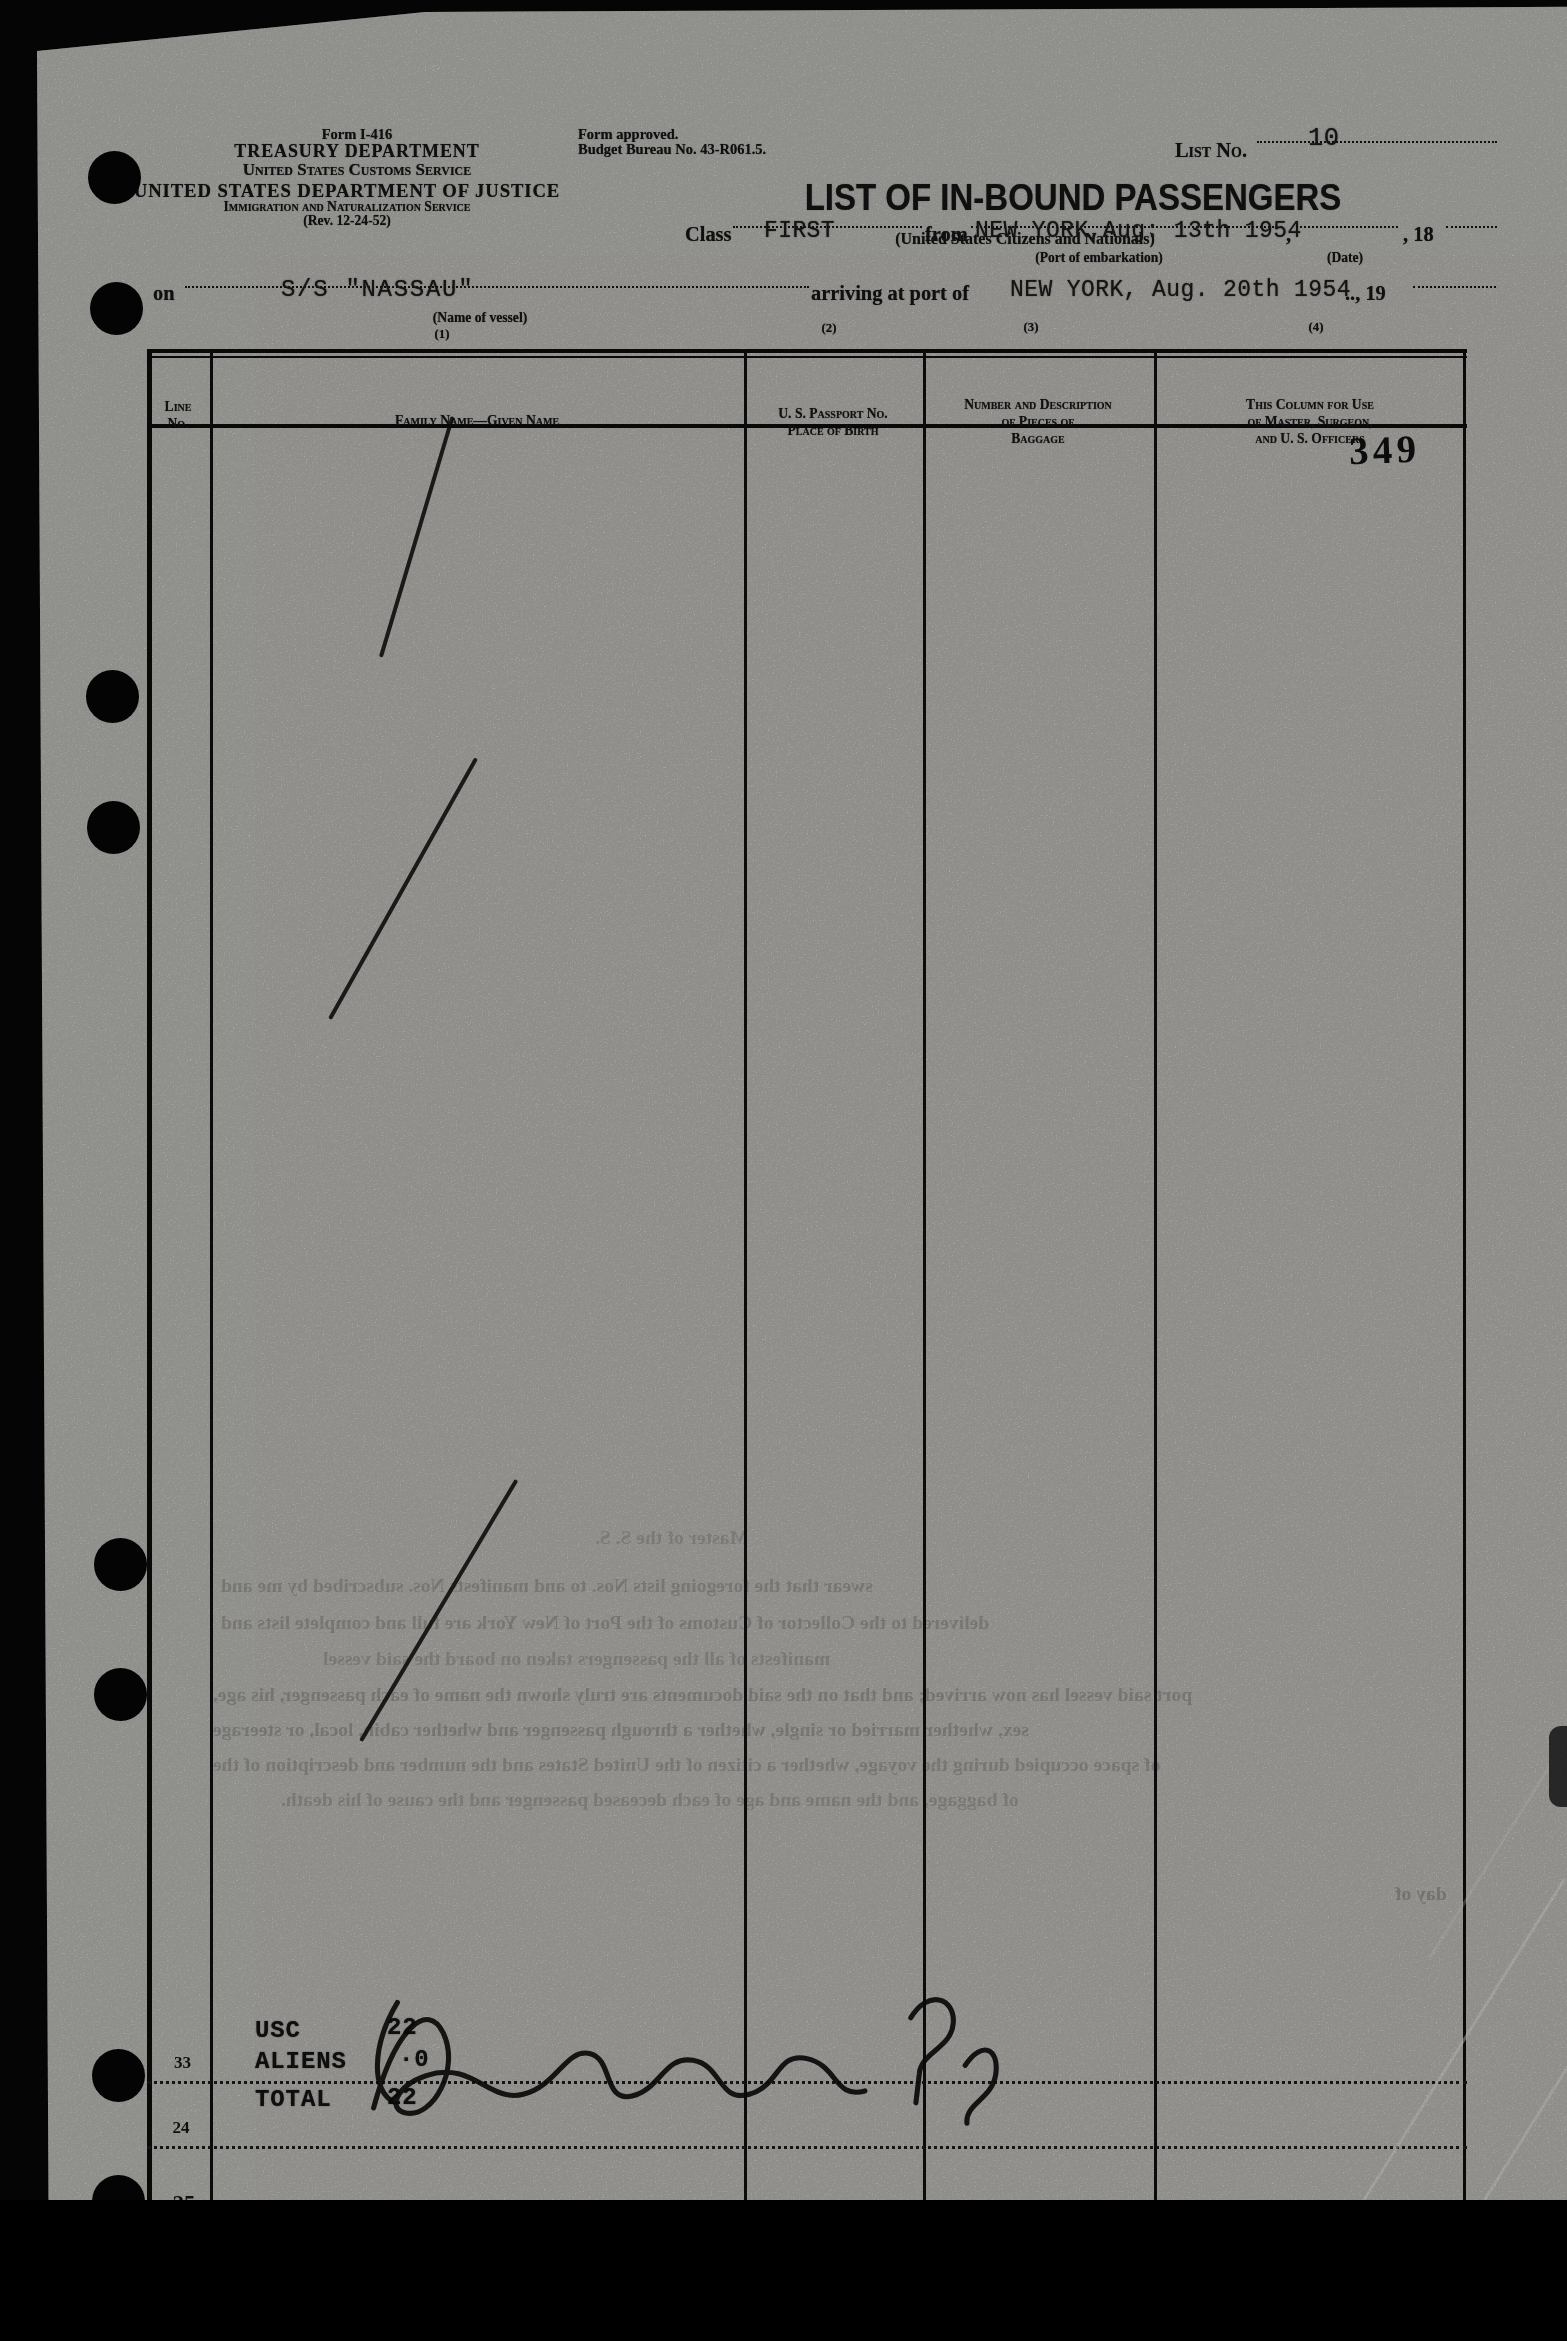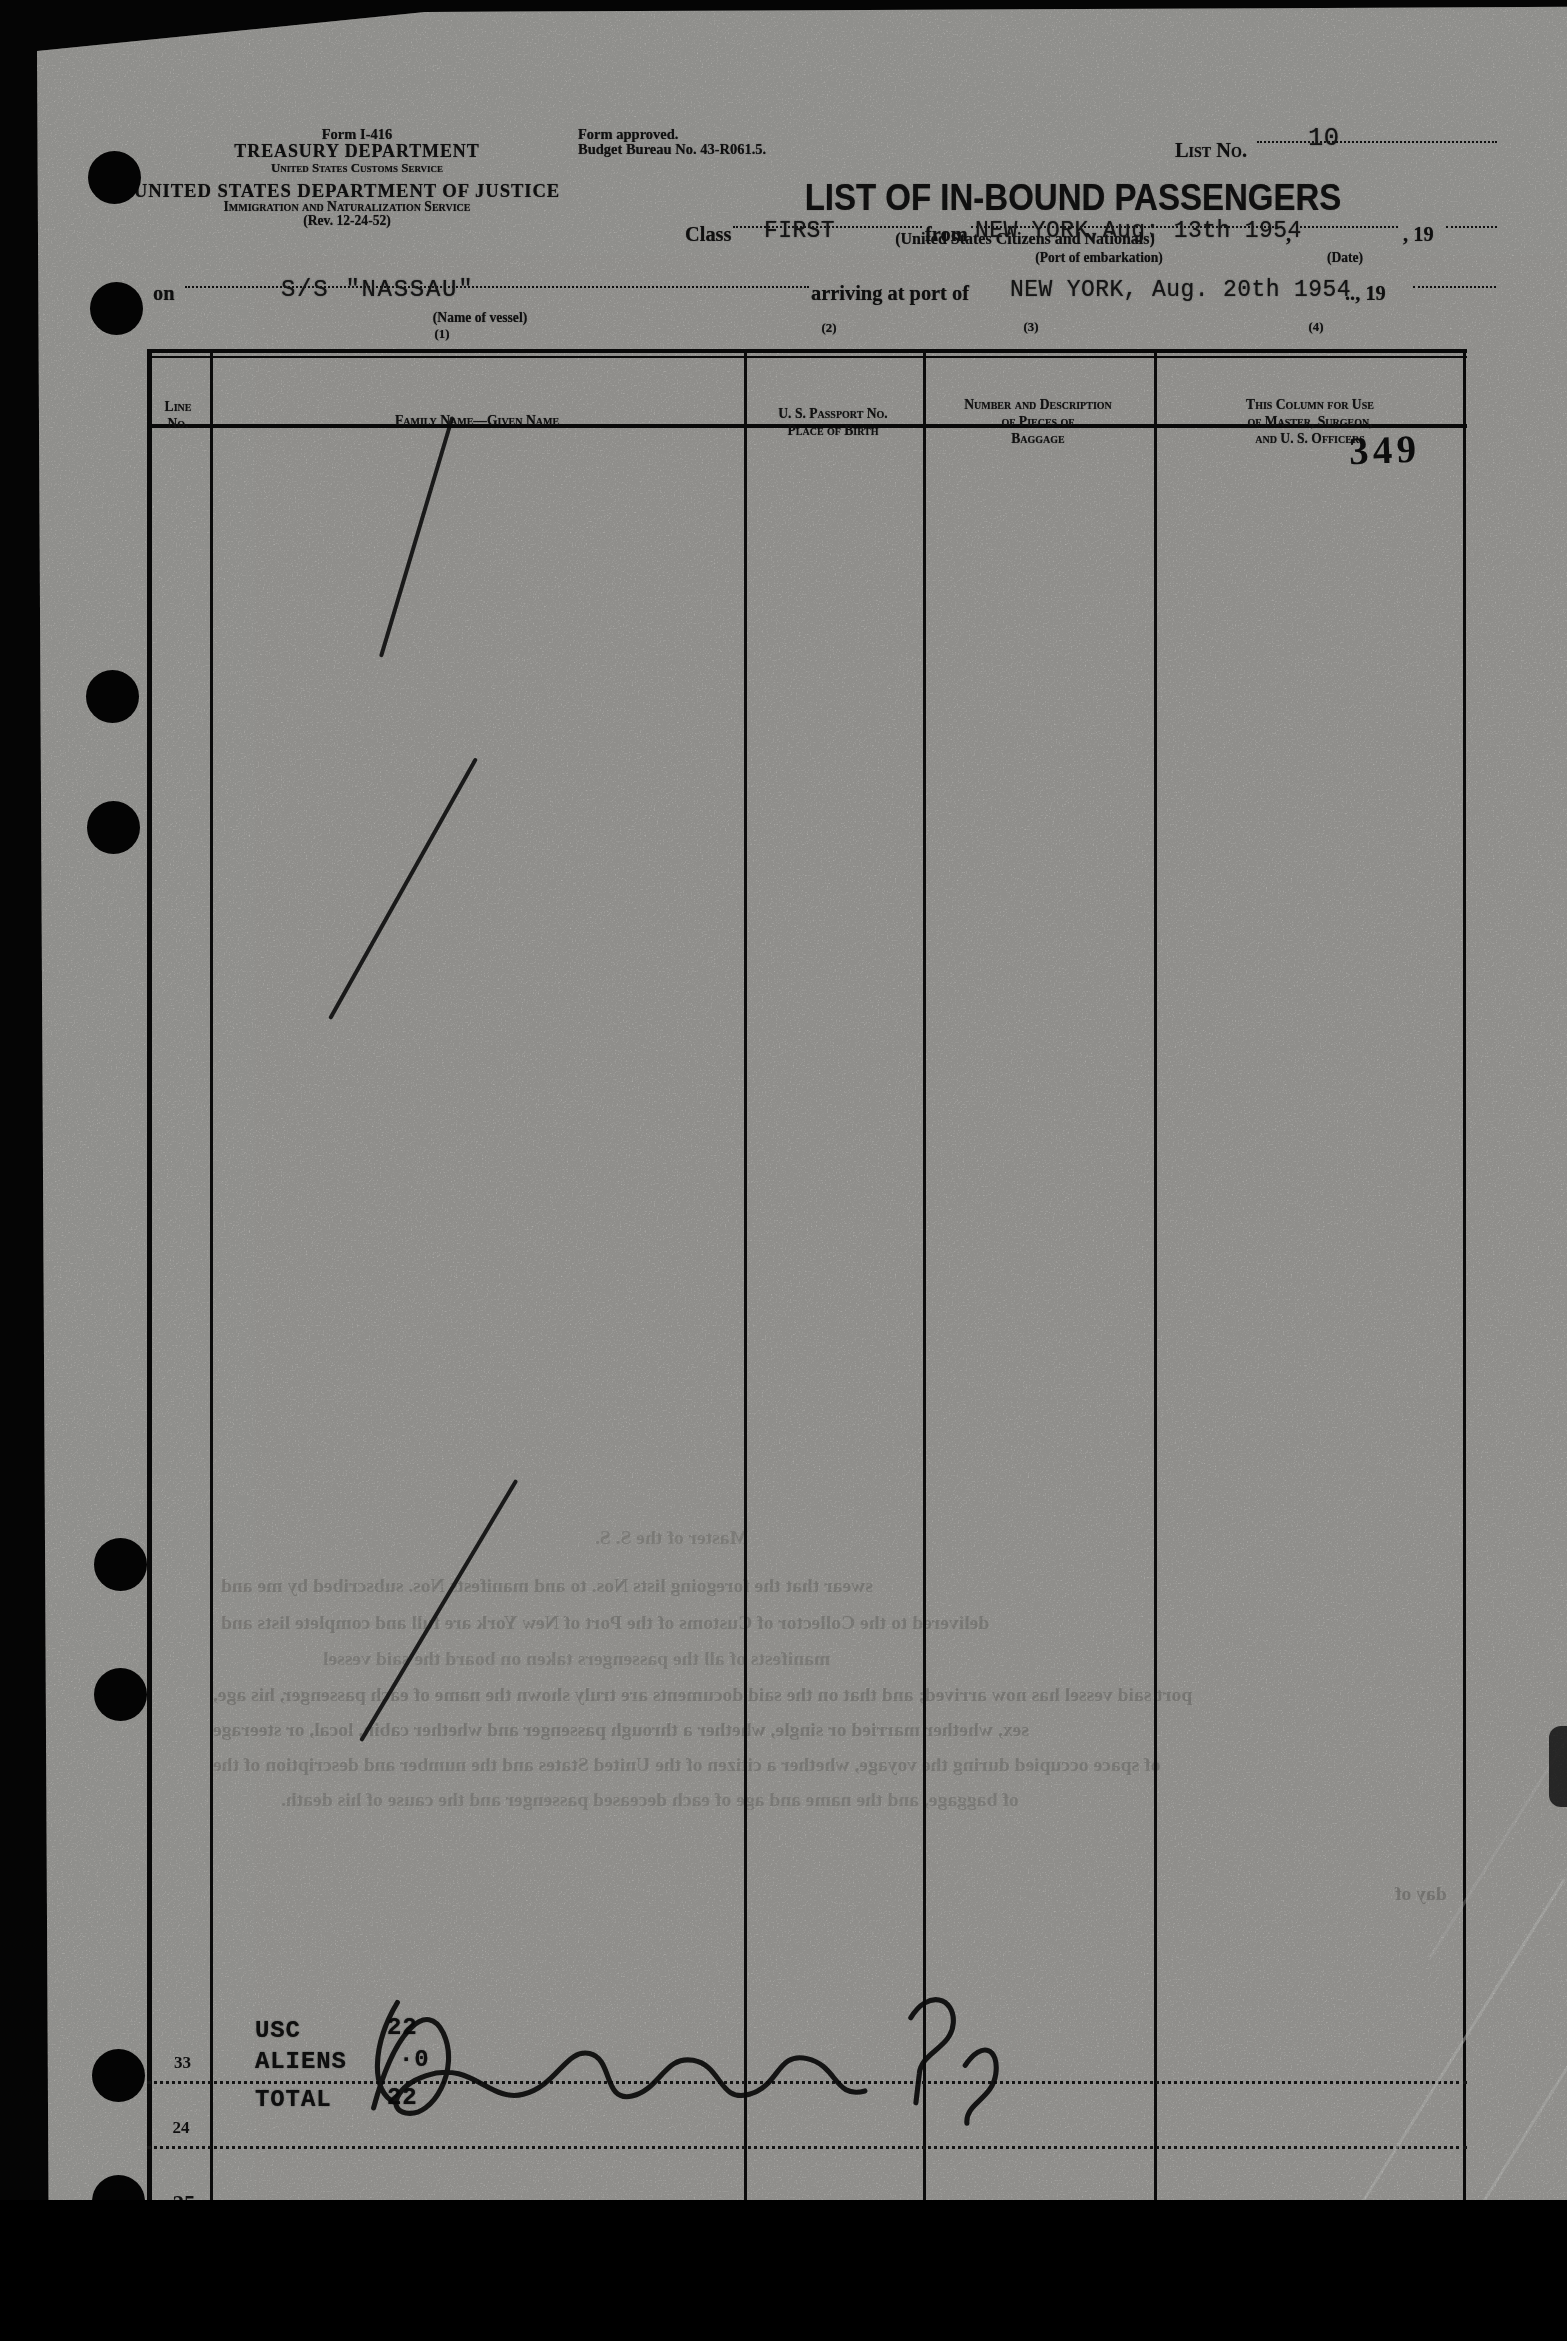--- a/index.html
+++ b/index.html
@@ -40,21 +40,21 @@
           color:#141414;letter-spacing:0.9px;text-shadow:0 0 1.3px rgba(30,30,30,.8);}
 </style>
 </head>
 <body>
 
 <div id="page">
   <div id="paper">
 
     <div class="print ctr" style="left:357px;top:126px;font-size:14.5px;">Form I-416</div>
     <div class="print ctr" style="left:357px;top:141px;font-size:18px;letter-spacing:0.9px;">TREASURY DEPARTMENT</div>
-    <div class="print ctr sc" style="left:357px;top:160px;font-size:13px;">United States Customs Service</div>
+    <div class="print ctr sc" style="left:357px;top:160px;font-size:17px;">United States Customs Service</div>
     <div class="print ctr" style="left:347px;top:180px;font-size:18.7px;letter-spacing:0.9px;">UNITED STATES DEPARTMENT OF JUSTICE</div>
     <div class="print ctr sc" style="left:347px;top:199px;font-size:13.6px;">Immigration and Naturalization Service</div>
     <div class="print ctr" style="left:347px;top:213px;font-size:13.6px;">(Rev. 12-24-52)</div>
 
     <div class="print" style="left:578px;top:126px;font-size:14.5px;">Form approved.</div>
     <div class="print" style="left:578px;top:141px;font-size:14.5px;">Budget Bureau No. 43-R061.5.</div>
 
     <div class="print sc" style="left:1175px;top:139px;font-size:20.4px;">List No.</div>
     <div class="leader" style="left:1257px;top:141px;width:240px;"></div>
     <div class="type" style="left:1308px;top:124px;font-size:25.5px;">10</div>
@@ -63,21 +63,21 @@
     <div class="print ctr" style="left:1025px;top:230px;font-size:16px;">(United States Citizens and Nationals)</div>
 
     <div class="print" style="left:685px;top:223px;font-size:20.4px;">Class</div>
     <div class="leader" style="left:733px;top:226px;width:189px;"></div>
     <div class="type" style="left:764px;top:218px;font-size:23px;">FIRST</div>
     <div class="print" style="left:925px;top:223px;font-size:20.4px;">from</div>
     <div class="leader" style="left:971px;top:226px;width:311px;"></div>
     <div class="type" style="left:975px;top:218px;font-size:23px;">NEW YORK,Aug: 13th 1954</div>
     <div class="print" style="left:1286px;top:223px;font-size:20.4px;">,</div>
     <div class="leader" style="left:1296px;top:226px;width:102px;"></div>
-    <div class="print" style="left:1403px;top:223px;font-size:20.4px;">, 19</div>
+    <div class="print" style="left:1403px;top:223px;font-size:20.4px;">, 18</div>
     <div class="leader" style="left:1446px;top:226px;width:51px;"></div>
     <div class="print ctr" style="left:1099px;top:250px;font-size:13.6px;">(Port of embarkation)</div>
     <div class="print ctr" style="left:1345px;top:250px;font-size:13.6px;">(Date)</div>
 
     <div class="print" style="left:153px;top:282px;font-size:20.4px;">on</div>
     <div class="leader" style="left:185px;top:286px;width:624px;"></div>
     <div class="type" style="left:281px;top:276px;font-size:24px;letter-spacing:1.7px;">S/S "NASSAU"</div>
     <div class="print" style="left:811px;top:282px;font-size:20.4px;">arriving at port of</div>
     <div class="type" style="left:1010px;top:277px;font-size:23px;">NEW YORK, Aug. 20th 1954</div>
     <div class="print" style="left:1345px;top:282px;font-size:20.4px;">.., 19</div>

